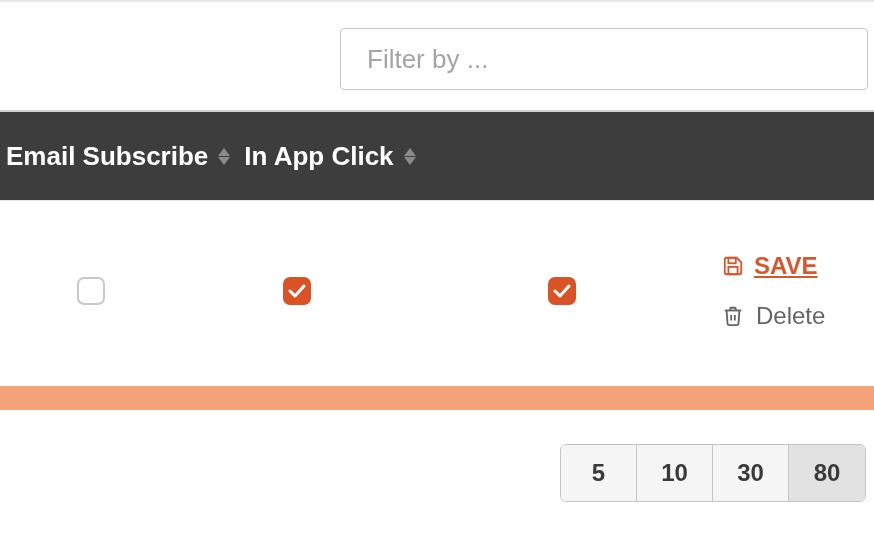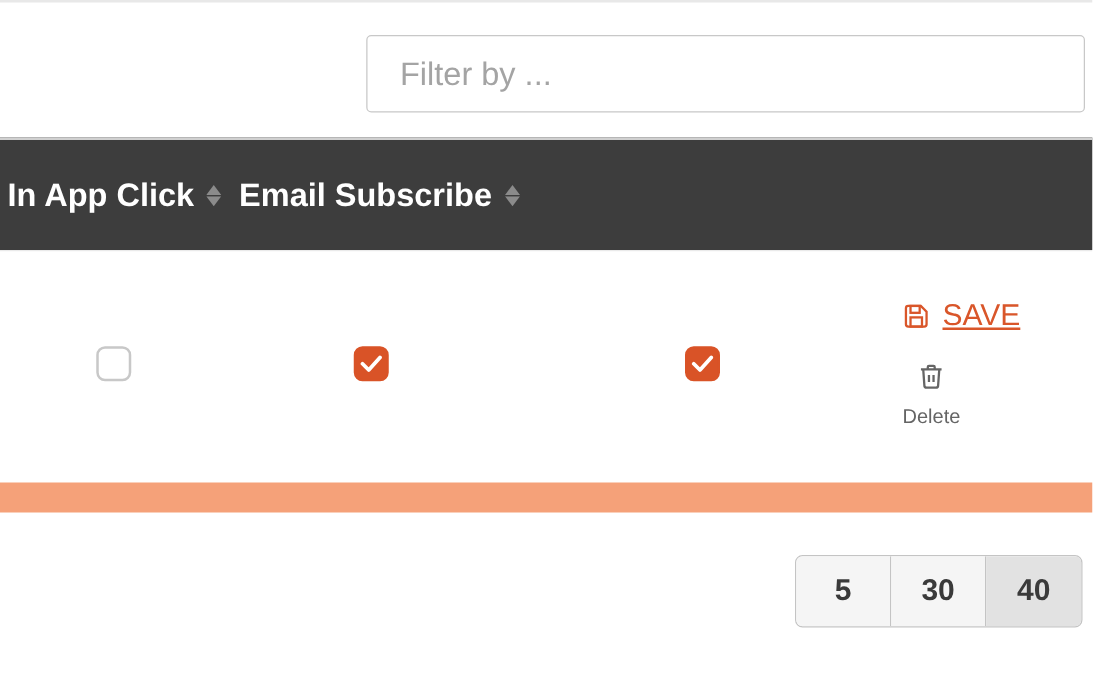--- a/index.html
+++ b/index.html
@@ -1,20 +1,20 @@
 <!DOCTYPE html>
 <html><head>
 <meta charset="utf-8">
 <style>
   * { box-sizing: border-box; margin: 0; padding: 0; }
   html, body { width: 874px; height: 547px; font-family: Arial, Helvetica, sans-serif; background: #fff; }
   .top-border { height: 2px; background: #e8e8e8; }
   .filter-wrap { display: flex; justify-content: flex-end; padding: 26px 6px 20px 0; }
   .filter-input {
-    width: 575px; height: 62px; border: 1px solid #c8c8c8; border-radius: 4px;
+    width: 528px; height: 62px; border: 1px solid #c8c8c8; border-radius: 4px;
     font-size: 26px; color: #a4a4a4; padding: 0 26px; outline: none; background: #fff;
   }
   .filter-input::placeholder { color: #a4a4a4; }
   .table-header {
     background: #3d3d3d; color: #fff; height: 90px; display: flex; align-items: center;
     padding-left: 6px; gap: 14px; font-size: 26px; font-weight: 700;
     border-top: 2px solid #d0d0d0;
   }
   .col-head { display: inline-flex; align-items: center; gap: 10px; }
   .sort-icon { display: inline-flex; flex-direction: column; gap: 1px; }
@@ -28,25 +28,25 @@
   .cell.c3 { width: 300px; }
   .cell.actions { flex: 1; display: flex; flex-direction: column; align-items: flex-start; gap: 22px; padding-left: 10px; }
   .checkbox {
     width: 28px; height: 28px; border-radius: 7px; display: inline-flex; align-items: center; justify-content: center;
   }
   .checkbox.unchecked { border: 2px solid #c8c8c8; background: #fff; }
   .checkbox.checked { background: #d95327; border: 2px solid #d95327; }
   .checkbox.checked svg { display: block; }
   .save-link {
     display: inline-flex; align-items: center; gap: 10px; color: #d9562a;
-    font-size: 24px; font-weight: 400; text-decoration: underline; cursor: pointer;
+    font-size: 24px; font-weight: 700; text-decoration: underline; cursor: pointer;
   }
   .delete-link {
     display: inline-flex; align-items: center; gap: 12px; color: #656565;
-    font-size: 16px; cursor: pointer; flex-direction: column;
+    font-size: 24px; cursor: pointer;
   }
   .orange-bar { height: 24px; background: #f5a179; margin-top: 6px; }
   .pager-wrap { display: flex; justify-content: flex-end; padding: 34px 8px 0 0; }
   .pager { display: flex; border: 1px solid #c4c4c4; border-radius: 6px; overflow: hidden; }
   .pager-btn {
     width: 76px; height: 56px; background: #f5f5f5; border-right: 1px solid #c4c4c4;
     display: flex; align-items: center; justify-content: center; font-size: 24px; font-weight: 700;
     color: #3a3a3a; cursor: pointer;
   }
   .pager-btn:last-child { border-right: none; }
@@ -56,32 +56,32 @@
 <body>
 
 <div class="top-border"></div>
 
 <div class="filter-wrap">
   <input class="filter-input" type="text" placeholder="Filter by ..." style="">
 </div>
 
 <div class="table-header">
   <div class="col-head">
-    <span>In App Click</span>
+    <span>Email Subscribe</span>
     <span class="sort-icon">
       <svg width="12" height="8" viewBox="0 0 12 8">
           <polygon points="6,0 12,8 0,8" fill="#8b8b8b"></polygon>
         </svg>
       <svg width="12" height="8" viewBox="0 0 12 8">
           <polygon points="0,0 12,0 6,8" fill="#8b8b8b"></polygon>
         </svg>
     </span>
   </div>
   <div class="col-head">
-    <span>Email Subscribe</span>
+    <span>In App Click</span>
     <span class="sort-icon">
       <svg width="12" height="8" viewBox="0 0 12 8">
           <polygon points="6,0 12,8 0,8" fill="#8b8b8b"></polygon>
         </svg>
       <svg width="12" height="8" viewBox="0 0 12 8">
           <polygon points="0,0 12,0 6,8" fill="#8b8b8b"></polygon>
         </svg>
     </span>
   </div>
 </div>
@@ -123,16 +123,17 @@
       <span>Delete</span>
     </span>
   </div>
 </div>
 
 <div class="orange-bar"></div>
 
 <div class="pager-wrap">
   <div class="pager">
     <div class="pager-btn">5</div>
+    <div class="pager-btn">10</div>
     <div class="pager-btn">30</div>
-    <div class="pager-btn active">40</div>
+    <div class="pager-btn active">80</div>
   </div>
 </div>
 
 </body></html>

